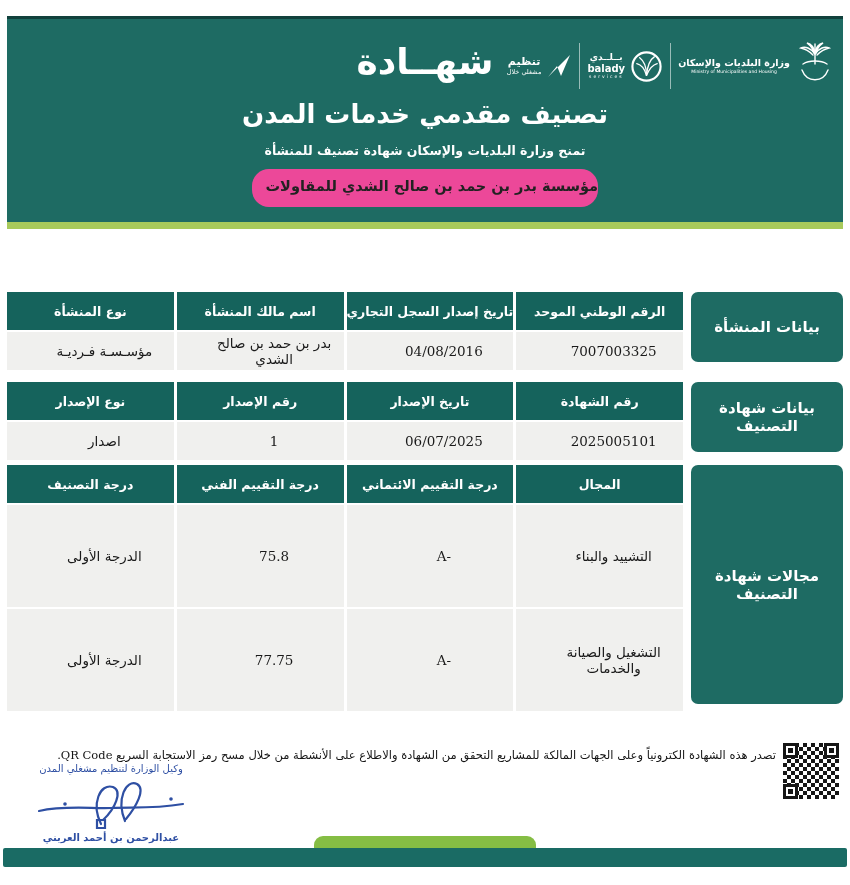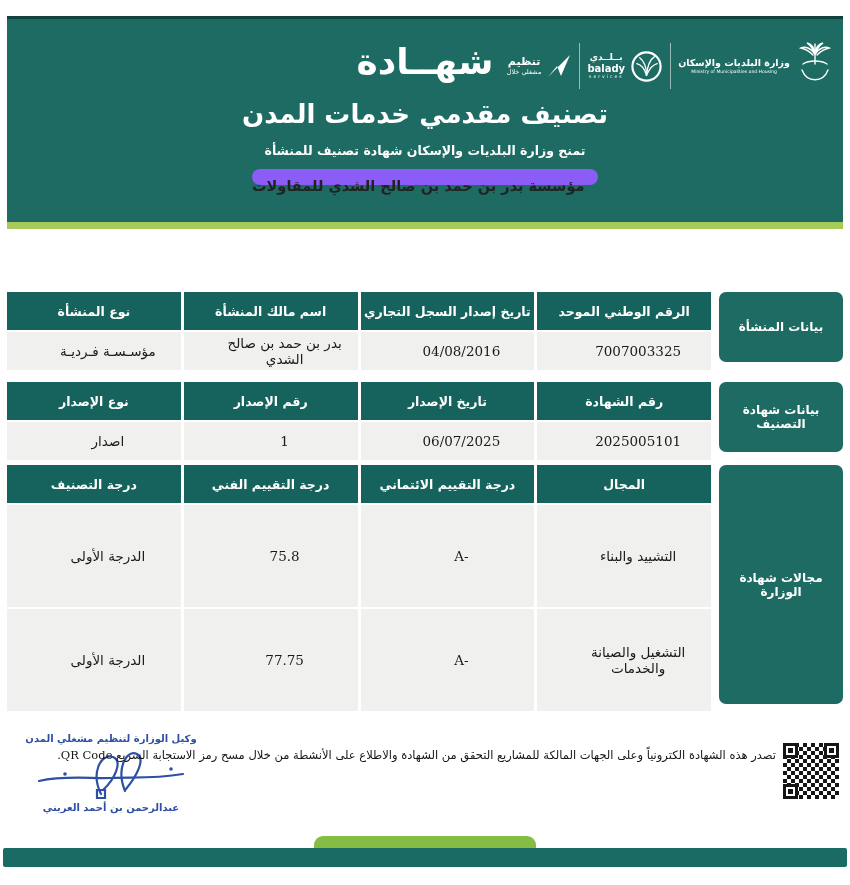--- a/index.html
+++ b/index.html
@@ -9,58 +9,58 @@
   
   .hdr{position:absolute;left:7px;right:7px;top:16px;height:206px;background:#1e6b63;
        border-top:3px solid #11413c;}
   .hdr-title{position:absolute;top:22px;left:0;right:0;text-align:center;
              font-size:36px;font-weight:bold;color:#fff;letter-spacing:1px;}
   .hdr-sub{position:absolute;top:80px;left:0;right:0;text-align:center;
            font-size:26px;font-weight:bold;color:#fff;}
   .hdr-tagline{position:absolute;top:124px;left:0;right:0;text-align:center;
                font-size:12.5px;font-weight:bold;color:#fff;}
   .pill{position:absolute;top:150px;left:50%;transform:translateX(-50%);
-        width:346px;height:16px;background:#8b5cf6;border-radius:17px;
-        line-height:34px;text-align:left;font-weight:bold;font-size:14.5px;color:#222;}
+        width:346px;height:38px;background:#ec4899;border-radius:17px;
+        line-height:34px;text-align:right;font-weight:bold;font-size:14.5px;color:#222;}
   .stripe{position:absolute;left:7px;right:7px;top:222px;height:7px;background:#a8ca5b;}
 
   
   .logos{position:absolute;top:16px;right:8px;width:238px;height:62px;
          display:flex;align-items:center;justify-content:flex-start;gap:7px;color:#fff;}
   .logo-sep{width:1px;height:46px;background:rgba(255,255,255,.55);flex:none;}
   .lg{display:flex;align-items:center;gap:5px;flex:none;}
   .lg-txt{display:flex;flex-direction:column;align-items:center;line-height:1.15;}
   .ministry-ar{font-size:9.5px;font-weight:bold;white-space:nowrap;}
   .ministry-en{font-size:4.5px;white-space:nowrap;}
   .balady-ar{font-size:9px;font-weight:bold;letter-spacing:1px;}
   .balady-en{font-size:10px;font-weight:bold;}
   .balady-sub{font-size:4.5px;letter-spacing:2px;}
   .tanzim-t{font-size:11px;font-weight:bold;}
   .tanzim-s{font-size:6.5px;}
 
   
   .section-row{position:absolute;left:7px;right:7px;display:flex;gap:8px;}
   #sec1{top:292px;} #sec2{top:382px;} #sec3{top:465px;}
-  .side-label{width:124px;flex:none;background:#1e6b63;border-radius:7px;color:#fff;
-              font-weight:bold;font-size:12px;display:flex;align-items:center;
+  .side-label{width:152px;flex:none;background:#1e6b63;border-radius:7px;color:#fff;
+              font-weight:bold;font-size:15px;display:flex;align-items:center;
               justify-content:center;text-align:center;}
   .h68{height:70px;} .h240{height:239px;}
   .tbl{flex:1;display:flex;flex-direction:column;gap:2px;}
   .thead,.trow{display:flex;gap:3px;}
   .th{flex:1;background:#15635c;color:#fff;font-weight:bold;font-size:12.5px;height:38px;
       display:flex;align-items:center;justify-content:center;text-align:center;}
   .td{flex:1;background:#f0f0ee;display:flex;align-items:center;justify-content:center;
       font-size:13.5px;color:#1a1a1a;text-align:center;padding-left:28px;}
   .r38 .td{height:38px;} .r102 .td{height:102px;}
   .cv{unicode-bidi:plaintext;font-family:"DejaVu Serif","DejaVu Sans",sans-serif;}
 
   
   .signature{position:absolute;left:22px;top:733px;width:178px;text-align:center;
              color:#2e4fa3;}
-  .sig-title{font-size:10px;font-weight:bold;}
+  .sig-title{font-size:10px;font-weight:normal;margin-top:30px;}
   .sig-name{font-size:10px;font-weight:bold;}
   .sig-svg{display:block;margin:0 auto;}
   .footer-text{position:absolute;right:74px;top:748px;width:540px;text-align:right;
                font-size:11.5px;color:#151515;direction:rtl;
                font-family:"DejaVu Serif","DejaVu Sans",sans-serif;}
   .footer-text .ln{white-space:nowrap;margin-bottom:7px;}
 
   .qr{position:absolute;right:11px;top:743px;width:56px;height:56px;box-sizing:border-box;
       background:repeating-conic-gradient(#161616 0% 25%, #fff 0% 50%) 0 0 / 8px 8px;
       outline:3px solid #fff;}
@@ -187,21 +187,21 @@
             <span class="cv">1</span>
           </div>
         <div class="td">
             <span class="cv">اصدار</span>
           </div>
       </div>
     </div>
   </div>
 
   <div class="section-row" id="sec3">
-    <aside class="side-label h240">مجالات شهادة الوزارة</aside>
+    <aside class="side-label h240">مجالات شهادة التصنيف</aside>
     <div class="tbl">
       <div class="thead">
         <div class="th">المجال</div>
         <div class="th">درجة التقييم الائتماني</div>
         <div class="th">درجة التقييم الفني</div>
         <div class="th">درجة التصنيف</div>
       </div>
       <div class="trow r102">
         <div class="td">
             <span class="cv">التشييد والبناء</span>

